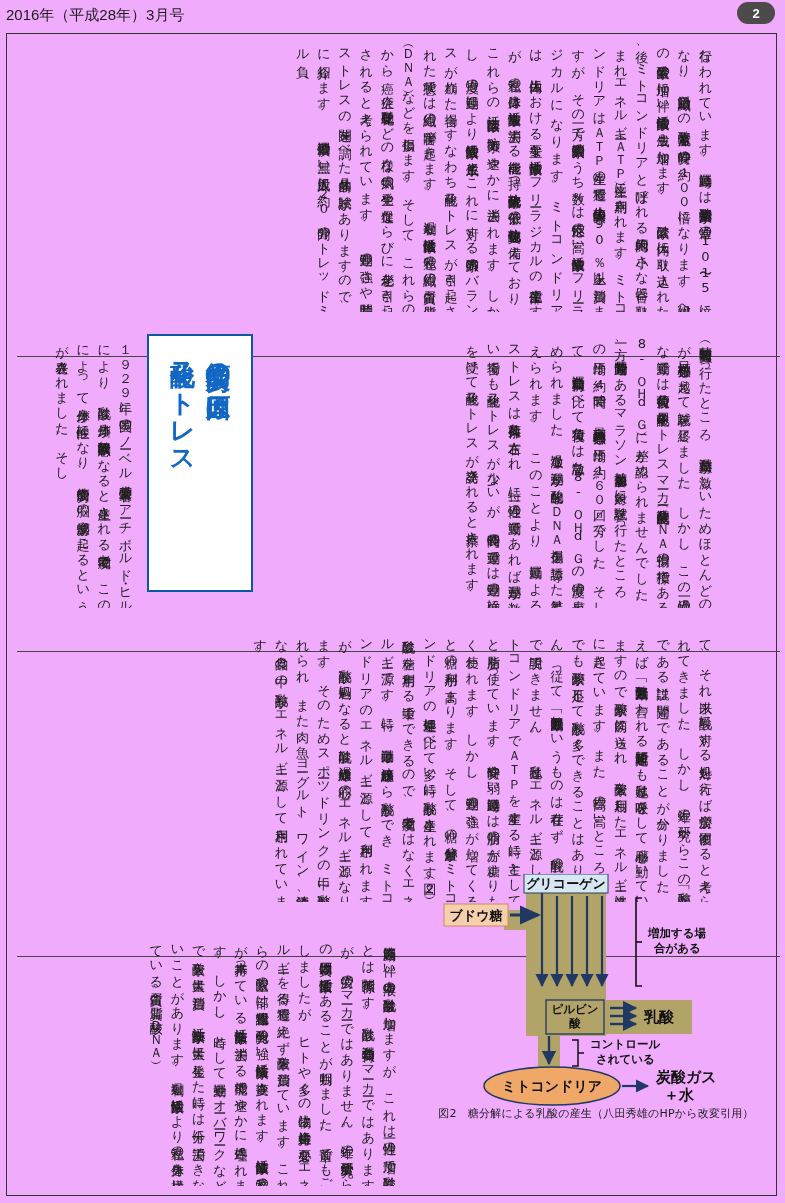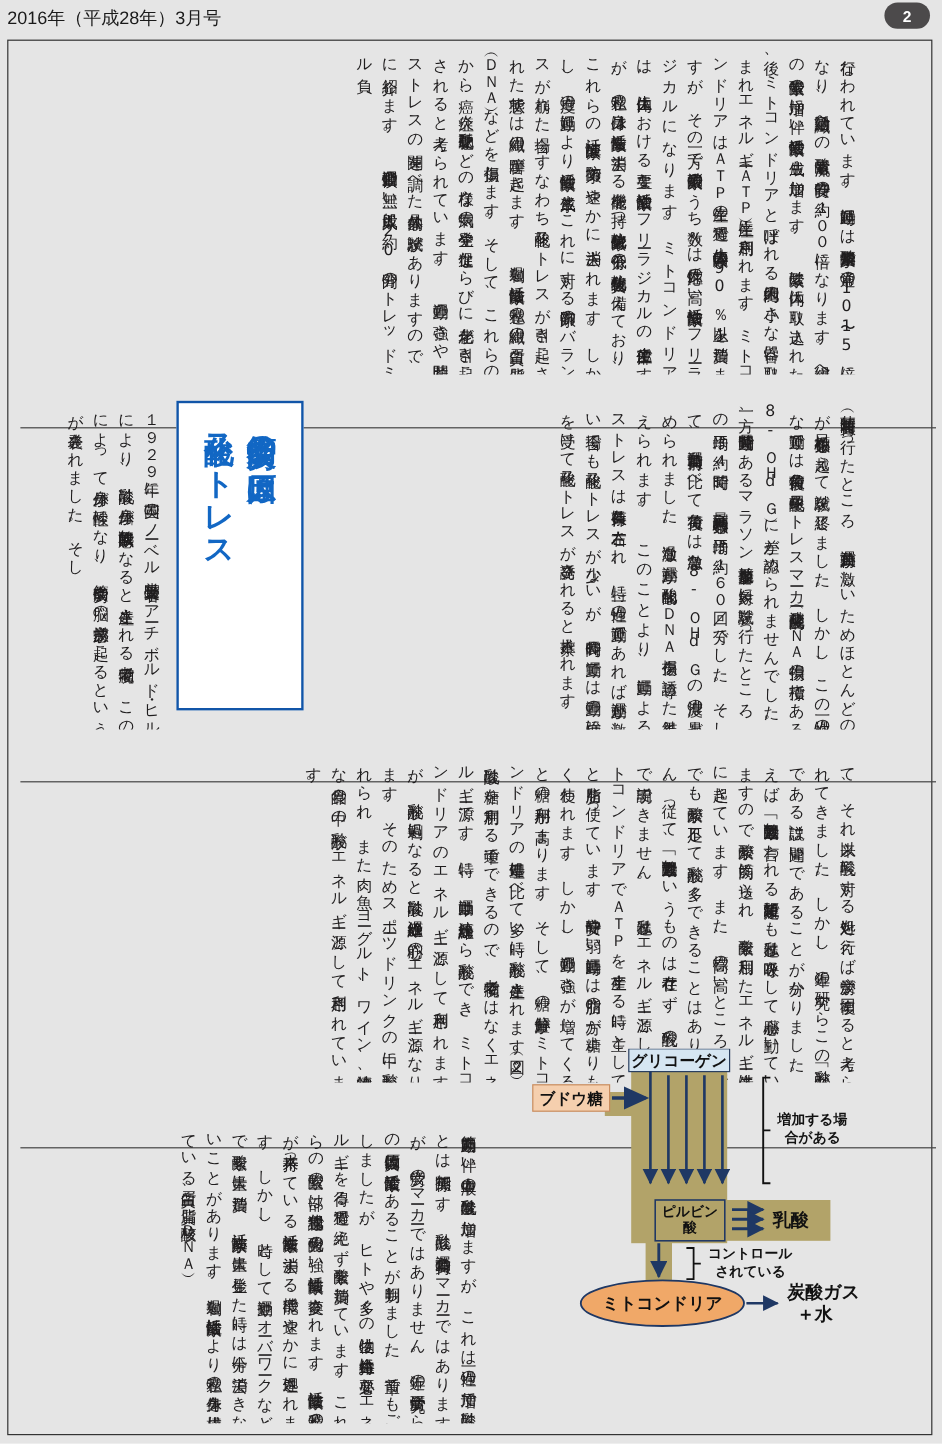--- a/index.html
+++ b/index.html
@@ -2,21 +2,21 @@
 <html><head>
 <meta charset="utf-8">
 <style>
   html,body{margin:0;padding:0;background:#ffffff;}
   body{
     width:785px;height:1203px;overflow:hidden;
     font-family:"Liberation Sans","DejaVu Sans",sans-serif;
     color:#231f20;
     position:relative;
   }
-  .page{position:absolute;inset:0;background:#e5e5e5;}
+  .page{position:absolute;inset:0;background:#f0abfc;}
 
   
   .masthead{
     position:absolute;left:0;top:0;width:785px;height:34px;
   }
   .issue-date{
     position:absolute;left:6px;top:6px;
     font-size:15px;letter-spacing:0px;color:#1a1a1a;
     white-space:nowrap;
   }
@@ -195,15 +195,16 @@
       <text class="svgtxt" x="170" y="174" font-size="11.5" fill="#111">コントロール</text>
       <text class="svgtxt" x="176" y="189" font-size="11.5" fill="#111">されている</text>
 
       <ellipse cx="132" cy="212" rx="68" ry="19" fill="#f0a868" stroke="#1f3864" stroke-width="1.5"></ellipse>
       <text class="svgtxt" x="132" y="217" font-size="14" text-anchor="middle" fill="#111">ミトコンドリア</text>
 
       <line x1="202" y1="212" x2="228" y2="212" stroke="#1f3864" stroke-width="2.2" marker-end="url(#ah)"></line>
       <text class="svgtxt" x="236" y="208" font-size="15" fill="#111">炭酸ガス</text>
       <text class="svgtxt" x="244" y="226" font-size="15" fill="#111">＋水</text>
     </svg>
+    <div class="fig-caption">図2　糖分解による乳酸の産生（八田秀雄のHPから改変引用）</div>
   </div>
 
 </div>
 
 </body></html>

